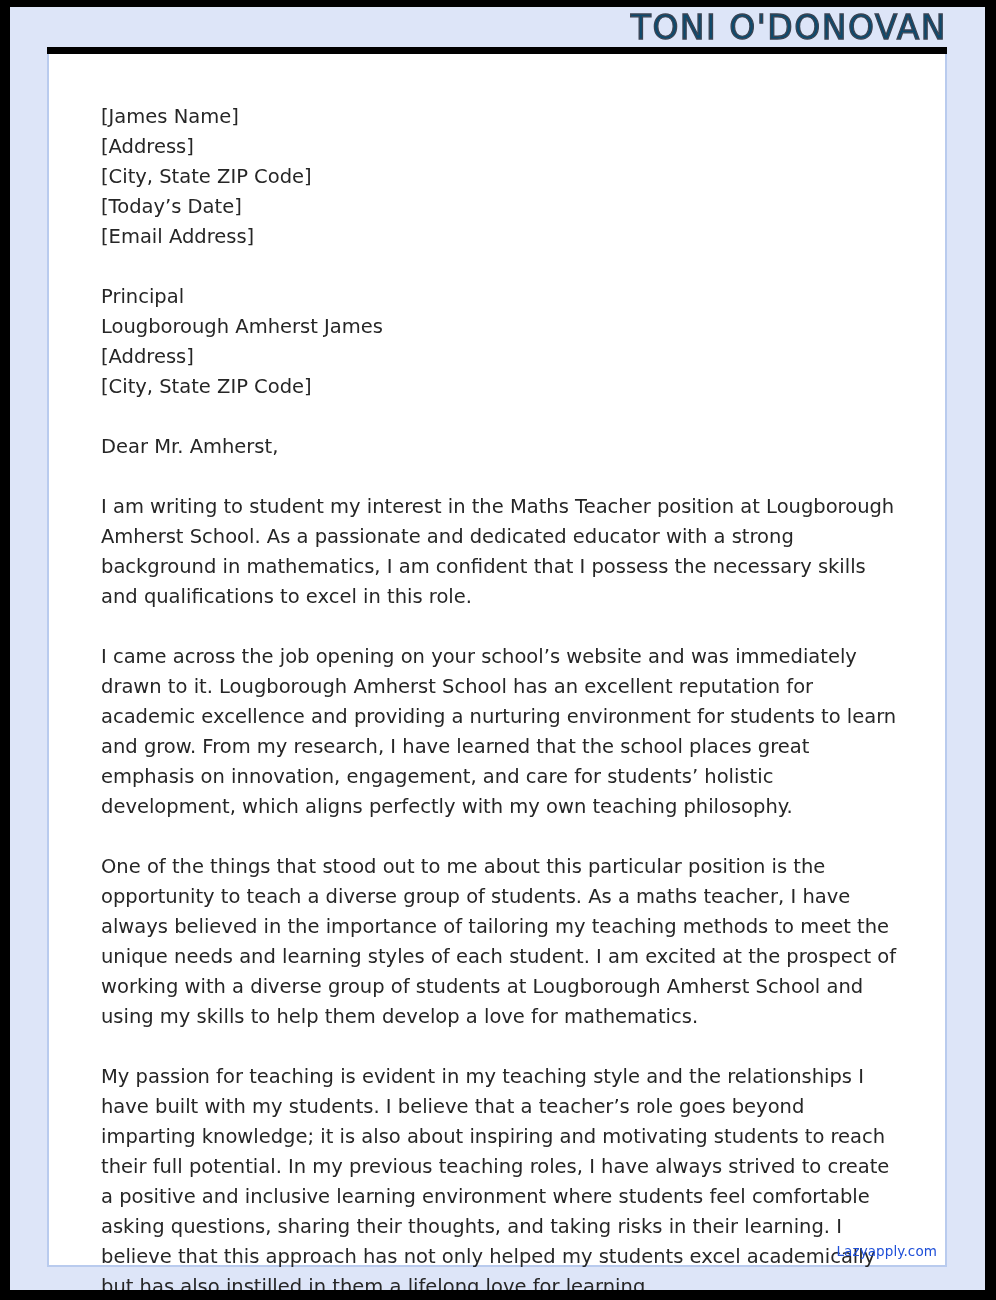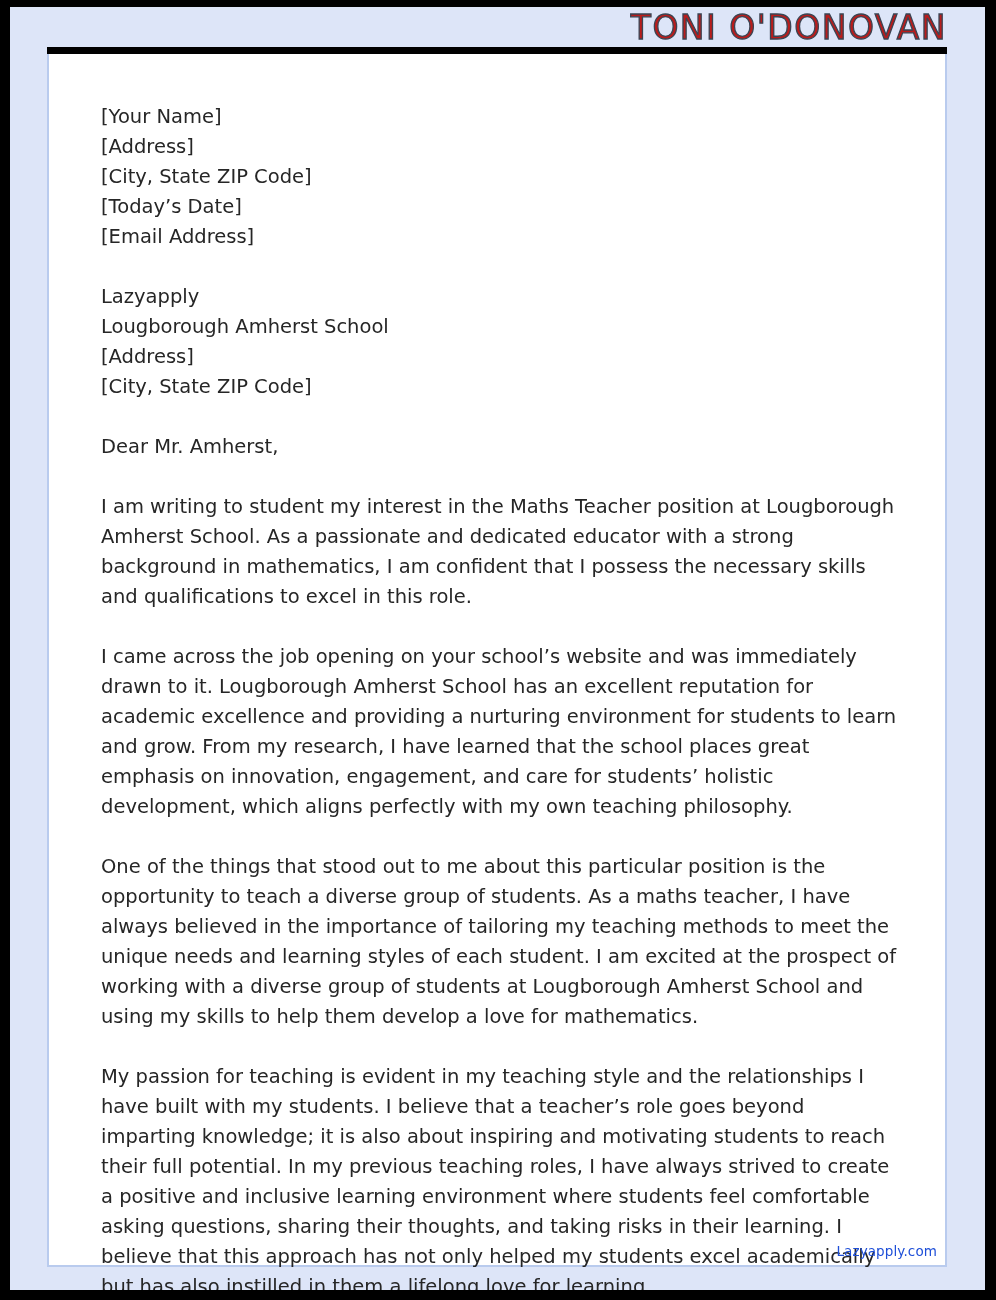--- a/index.html
+++ b/index.html
@@ -37,21 +37,21 @@
     justify-content: flex-end;
     padding-right: 38px;
     box-sizing: border-box;
   }
   .candidate-name {
     font-family: "DejaVu Sans", sans-serif;
     font-size: 33px;
     letter-spacing: 1.5px;
     font-weight: 400;
     line-height: 1;
-    color: #b91c1c;                       
+    color: #0c4a6e;                       
     -webkit-text-stroke: 1.3px #3b4453;   
     text-stroke: 1.3px #3b4453;
     white-space: nowrap;
   }
 
   
   .header-rule {
     position: absolute;
     left: 37px;
     top: 40px;
@@ -121,30 +121,30 @@
     <div class="candidate-name">TONI O'DONOVAN</div>
   </div>
 
   <div class="header-rule"></div>
 
   <div class="letter-card">
 
     <div class="letter-body">
 
       <div class="block">
-        <span class="line">[Your Name]</span>
+        <span class="line">[James Name]</span>
         <span class="line">[Address]</span>
         <span class="line">[City, State ZIP Code]</span>
         <span class="line">[Today’s Date]</span>
         <span class="line">[Email Address]</span>
       </div>
 
       <div class="block">
-        <span class="line">Lazyapply</span>
-        <span class="line">Lougborough Amherst School</span>
+        <span class="line">Principal</span>
+        <span class="line">Lougborough Amherst James</span>
         <span class="line">[Address]</span>
         <span class="line">[City, State ZIP Code]</span>
       </div>
 
       <div class="block">
         <span class="line">Dear Mr. Amherst,</span>
       </div>
 
       <p class="para">I am writing to student my interest in the Maths Teacher position at Lougborough Amherst School. As a passionate and dedicated educator with a strong background in mathematics, I am confident that I possess the necessary skills and qualifications to excel in this role.</p>
       <p class="para">I came across the job opening on your school’s website and was immediately drawn to it. Lougborough Amherst School has an excellent reputation for academic excellence and providing a nurturing environment for students to learn and grow. From my research, I have learned that the school places great emphasis on innovation, engagement, and care for students’ holistic development, which aligns perfectly with my own teaching philosophy.</p>

